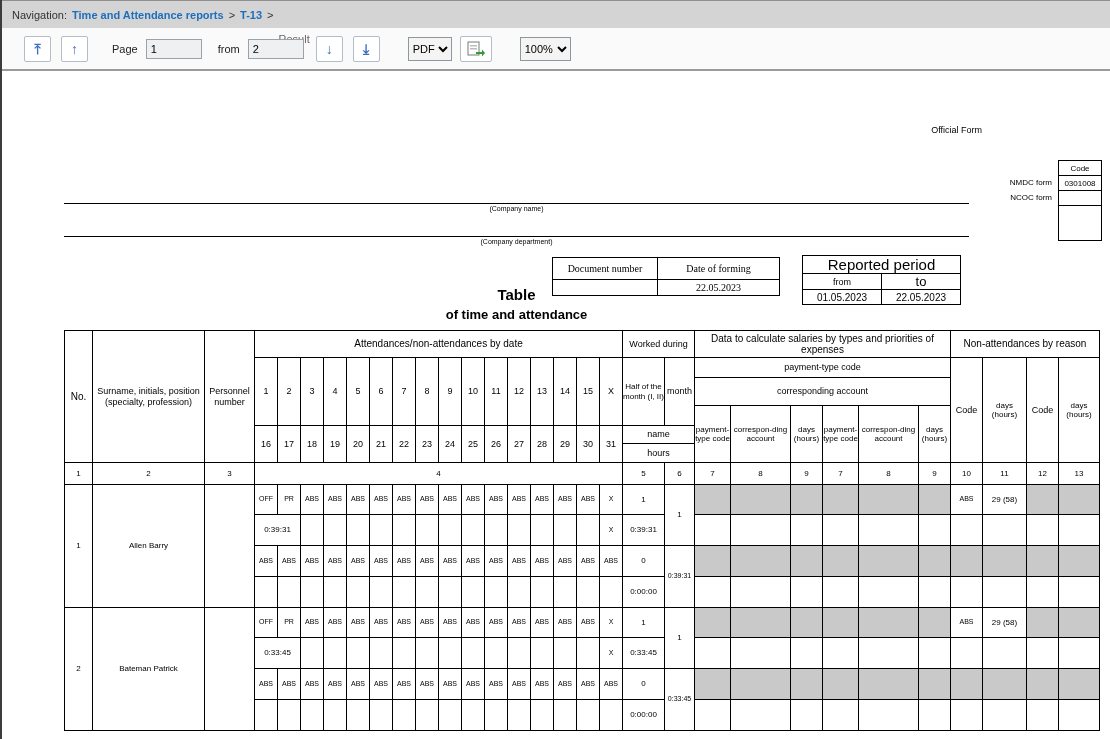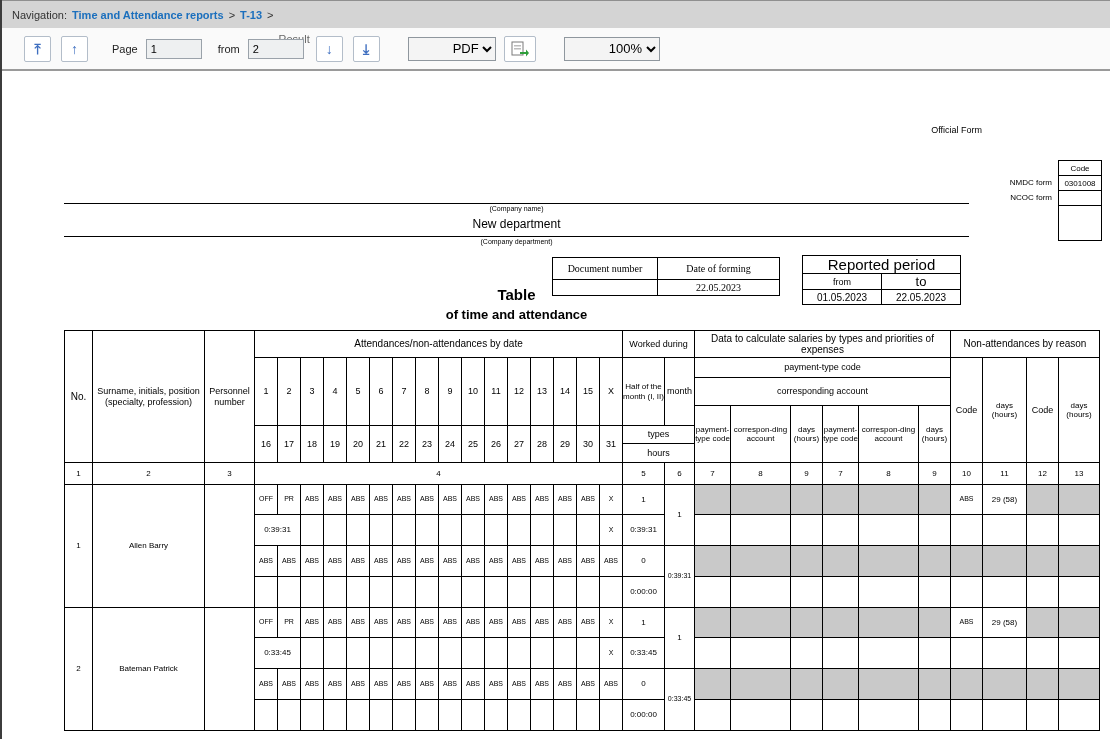--- a/index.html
+++ b/index.html
@@ -11,21 +11,21 @@
   .nav-link { color:#1b6fbd; font-weight:bold; text-decoration:none; cursor:pointer; }
   .nav-sep { color:#333; }
   .nav-current { color:#666;margin-top:48px; }
 
   
   .toolbar { height:43px; background:#fafafa; border-bottom:2px solid #9a9a9a; display:flex; align-items:center; padding-left:22px; }
   .tb-btn { width:27px; height:26px; border:1px solid #b3bdc9; border-radius:2px; background:#fff; color:#3f6fc0; font-size:14px; font-weight:bold; line-height:22px; text-align:center; padding:0; cursor:pointer; }
   .tb-btn .arrow { pointer-events:none; }
   .tb-label { font-size:11px; color:#222; }
   .tb-input { width:56px; height:20px; border:1px solid #9aa2aa; background:#eef0f1; font-size:11px; padding:0 4px; font-family:"Liberation Sans",sans-serif; }
-  .tb-select { height:24px; font-size:13px; border:1px solid #8f979e; background:#f4f4f4; font-family:"Liberation Sans",sans-serif;padding-left:40px; }
+  .tb-select { height:24px; font-size:11px; border:1px solid #8f979e; background:#f4f4f4; font-family:"Liberation Sans",sans-serif; }
   .ml8{margin-left:8px;} .ml10{margin-left:10px;} .ml12{margin-left:12px;} .ml16{margin-left:16px;} .ml24{margin-left:24px;} .ml28{margin-left:28px;}
   .exp-btn { width:32px; height:26px; border:1px solid #b3bdc9; border-radius:2px; background:#fff; padding:0; cursor:pointer; display:inline-flex; align-items:center; justify-content:center; }
 
   
   .docarea { position:relative; height:668px; background:#fff; overflow:hidden; }
   .abs { position:absolute; }
   .cap { font-size:7px; color:#000; text-align:center; }
   .hline { border-top:1px solid #000; height:0; }
 
   .codebox { width:44px; border:1px solid #000; font-size:8px; text-align:center; }
@@ -89,21 +89,20 @@
       <div class="crow">0301008</div>
       <div class="crow"></div>
       <div class="crow"></div>
     </div>
     <div class="abs sidelabel" style="left:950px; top:107px;">NMDC form</div>
     <div class="abs sidelabel" style="left:950px; top:122px;">NCOC form</div>
 
     <div class="abs hline" style="left:62px; top:132px; width:905px;"></div>
     <div class="abs cap" style="left:62px; top:134px; width:905px;">(Company name)</div>
 
-    <div class="abs" style="left:62px; top:146px; width:905px; text-align:center; font-size:12px;">New department</div>
     <div class="abs hline" style="left:62px; top:165px; width:905px;"></div>
     <div class="abs cap" style="left:62px; top:167px; width:905px;">(Company department)</div>
 
     <table class="mini" style="left:550px; top:186px;font-family:Liberation Serif, serif;">
       <tbody>
           <tr style="height:22px;">
         <th style="width:105px;">Document number</th>
         <th style="width:122px;">Date of forming</th>
       </tr>
       <tr style="height:16px;">
@@ -222,21 +221,21 @@
             <th rowspan="2" class="fs9">22</th>
             <th rowspan="2" class="fs9">23</th>
             <th rowspan="2" class="fs9">24</th>
             <th rowspan="2" class="fs9">25</th>
             <th rowspan="2" class="fs9">26</th>
             <th rowspan="2" class="fs9">27</th>
             <th rowspan="2" class="fs9">28</th>
             <th rowspan="2" class="fs9">29</th>
             <th rowspan="2" class="fs9">30</th>
             <th rowspan="2" class="fs9">31</th>
-            <th colspan="2" class="fs9">types</th>
+            <th colspan="2" class="fs9">name</th>
           </tr>
           <tr class="hr6">
             <th colspan="2" class="fs9">hours</th>
           </tr>
           <tr class="hr7">
             <td colspan="1" class="fs8">1</td>
             <td colspan="1" class="fs8">2</td>
             <td colspan="1" class="fs8">3</td>
             <td colspan="16" class="fs8">4</td>
             <td colspan="1" class="fs8">5</td>

